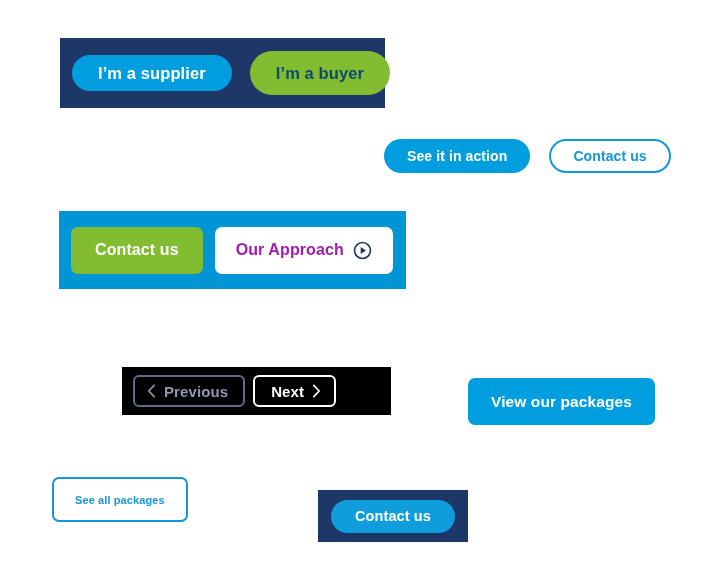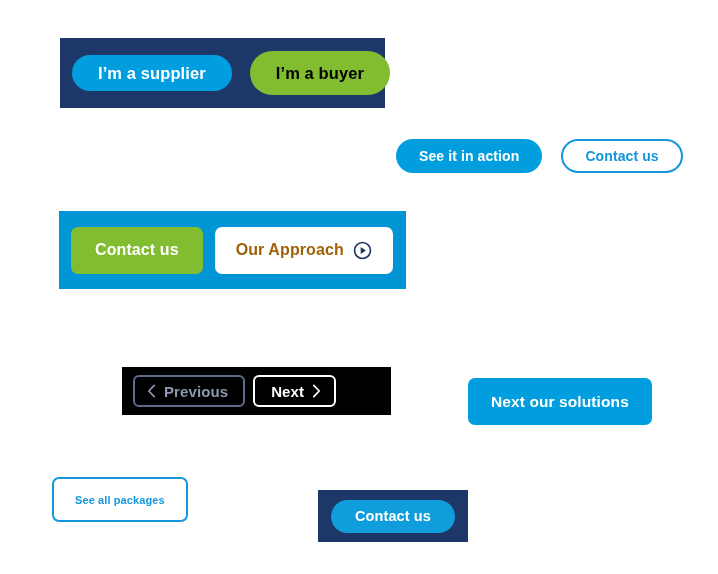--- a/index.html
+++ b/index.html
@@ -61,29 +61,29 @@
   }
   #btn-supplier {
     background: #009ede;
     color: #ffffff;
     font-size: 16.5px;
     height: 36px;
     padding: 0 24px;
   }
   #btn-buyer {
     background: #82bc30;
-    color: #000000;
+    color: #0c4a6e;
     font-size: 16.5px;
     height: 44px;
     padding: 8px 24px;
   }
 
   
   #row2 {
-    left: 396px; top: 139px;
+    left: 384px; top: 139px;
     width: 285px; height: 34px;
     gap: 19px;
   }
   #btn-see-action {
     background: #009ede;
     color: #ffffff;
     font-size: 14px;
     height: 34px;
     padding: 0 21px;
   }
@@ -106,21 +106,21 @@
   }
   #btn-contact-green {
     background: #82bc30;
     color: #ffffff;
     font-size: 16px;
     height: 47px;
     padding: 0 22px;
   }
   #btn-our-approach {
     background: #ffffff;
-    color: #a16207;
+    color: #a21caf;
     font-size: 16px;
     height: 47px;
     padding: 0 19px;
   }
   .play-icon {
     display: inline-flex;
     align-items: center;
     justify-content: center;
     width: 19px;
     height: 19px;
@@ -244,21 +244,21 @@
       <span>Next</span>
       <span class="chev">
         <svg width="9" height="14" viewBox="0 0 9 14" aria-hidden="true">
           <path d="M1.8 1.3 L7.2 7 L1.8 12.7" fill="none" stroke="#ffffff" stroke-width="1.7" stroke-linecap="round" stroke-linejoin="round"></path>
         </svg>
       </span>
     </button>
   </div>
 
   <button class="btn round" id="btn-view-solutions">
-    <span>Next our solutions</span>
+    <span>View our packages</span>
   </button>
 
   <button class="btn round" id="btn-see-packages">
     <span>See all packages</span>
   </button>
 
   <div class="band" id="row5">
     <button class="btn pill" id="btn-contact-pill">
       <span>Contact us</span>
     </button>

